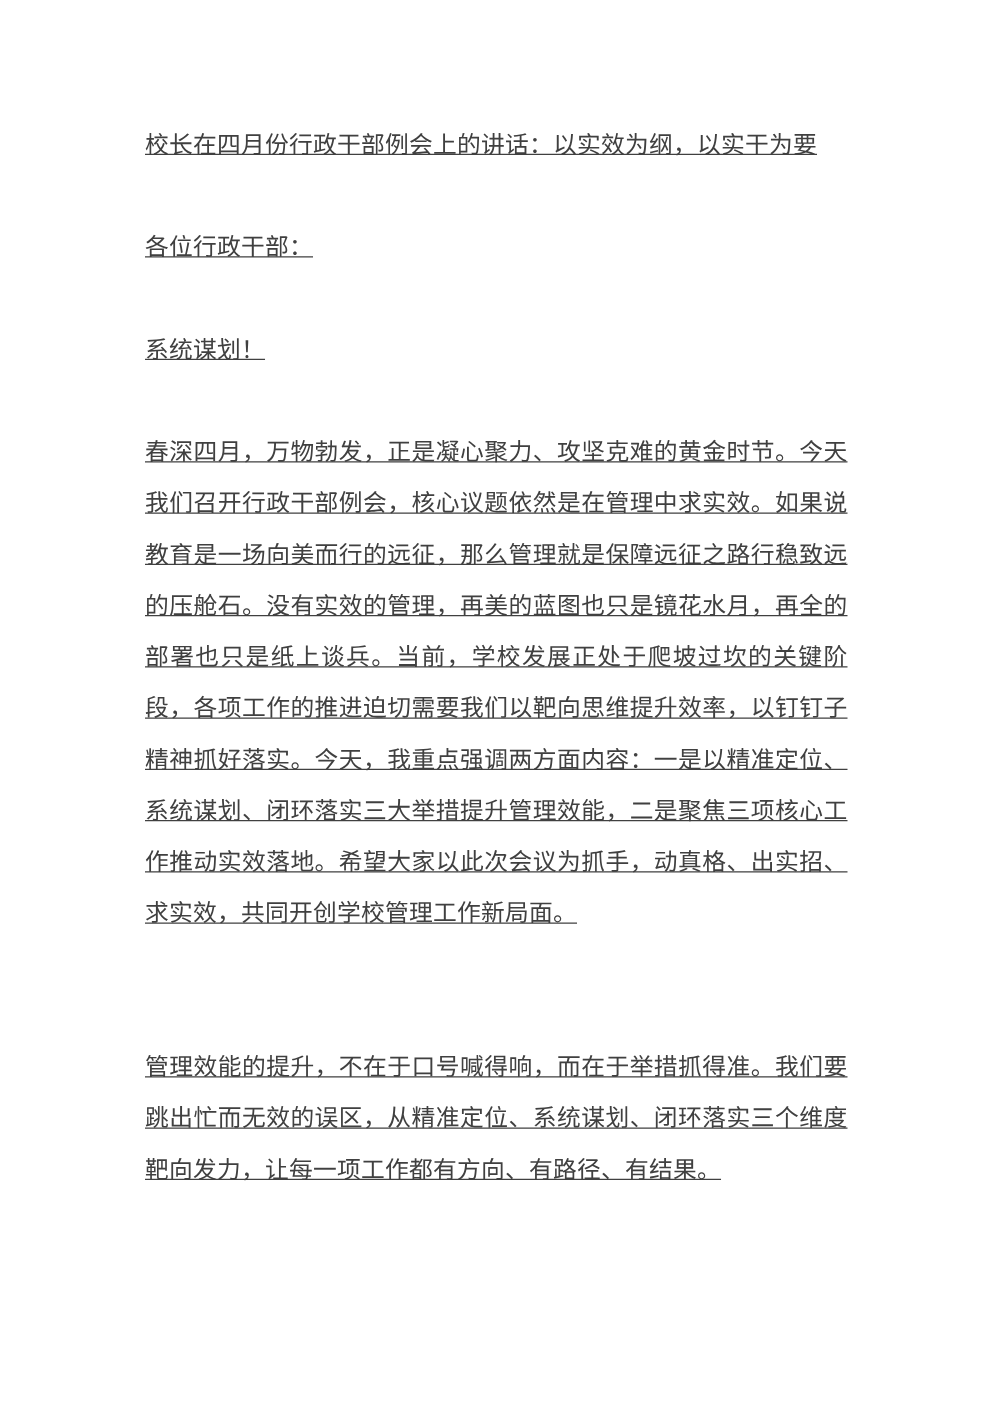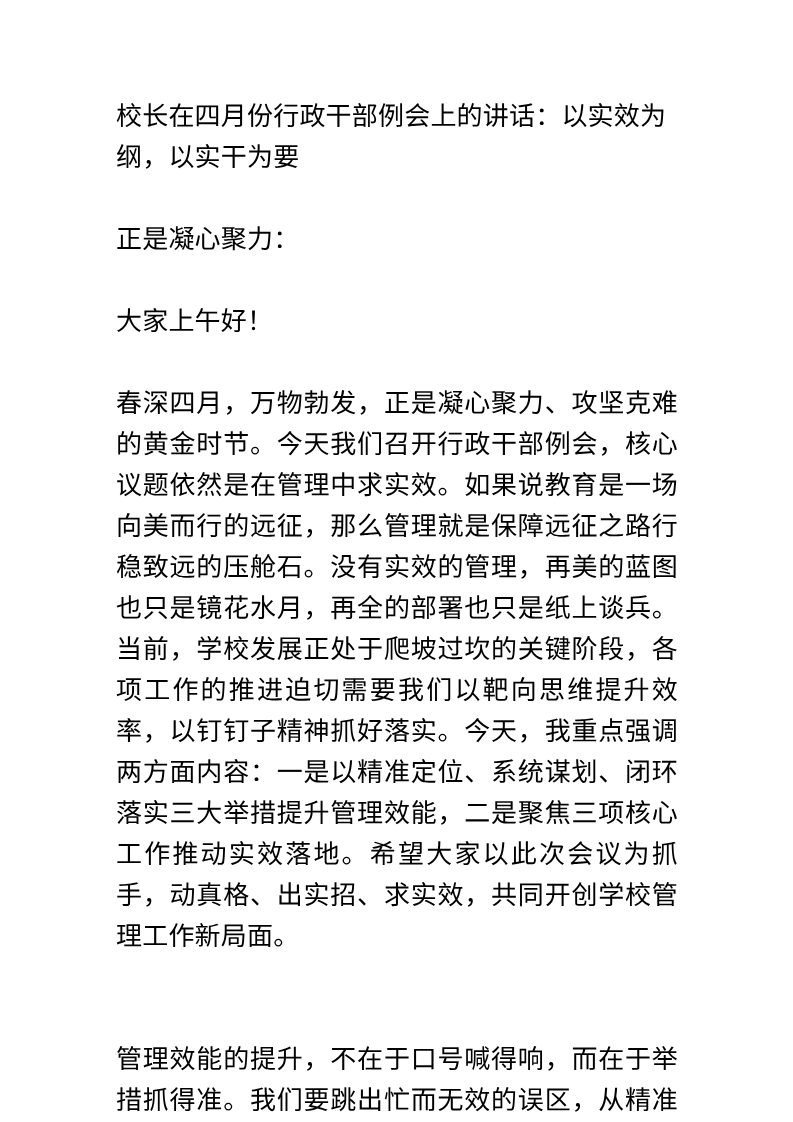--- a/index.html
+++ b/index.html
@@ -29,29 +29,30 @@
     position: absolute;
     left: 116px;
     top: 96px;
     width: 562px;
   }
 
   
   .doc-line,
   .doc-para,
   .doc-heading {
-    font-size: 26px;
+    font-size: 19px;
     line-height: 41px;
     letter-spacing: 0.2px;
     text-align: justify;
     text-justify: inter-ideograph;
     margin: 0;
-    color: #000000;
+    color: #404040;
     font-weight: normal;
     word-break: break-all;
+    text-decoration: underline;
   }
 
   
   .gap-1 { height: 41px; }
 
   .doc-para {
     text-align: justify;
   }
 
   .doc-line,
@@ -62,25 +63,25 @@
 </head>
 <body>
 
 <div class="page">
   <div class="page-body">
 
     <p class="doc-line">校长在四月份行政干部例会上的讲话：以实效为纲，以实干为要</p>
 
     <div class="gap-1"></div>
 
-    <p class="doc-line">正是凝心聚力：</p>
+    <p class="doc-line">各位行政干部：</p>
 
     <div class="gap-1"></div>
 
-    <p class="doc-line">大家上午好！</p>
+    <p class="doc-line">系统谋划！</p>
 
     <div class="gap-1"></div>
 
     <p class="doc-para">春深四月，万物勃发，正是凝心聚力、攻坚克难的黄金时节。今天我们召开行政干部例会，核心议题依然是在管理中求实效。如果说教育是一场向美而行的远征，那么管理就是保障远征之路行稳致远的压舱石。没有实效的管理，再美的蓝图也只是镜花水月，再全的部署也只是纸上谈兵。当前，学校发展正处于爬坡过坎的关键阶段，各项工作的推进迫切需要我们以靶向思维提升效率，以钉钉子精神抓好落实。今天，我重点强调两方面内容：一是以精准定位、系统谋划、闭环落实三大举措提升管理效能，二是聚焦三项核心工作推动实效落地。希望大家以此次会议为抓手，动真格、出实招、求实效，共同开创学校管理工作新局面。</p>
 
     <div class="gap-1"></div>
 
 
     <div class="gap-1"></div>
 

